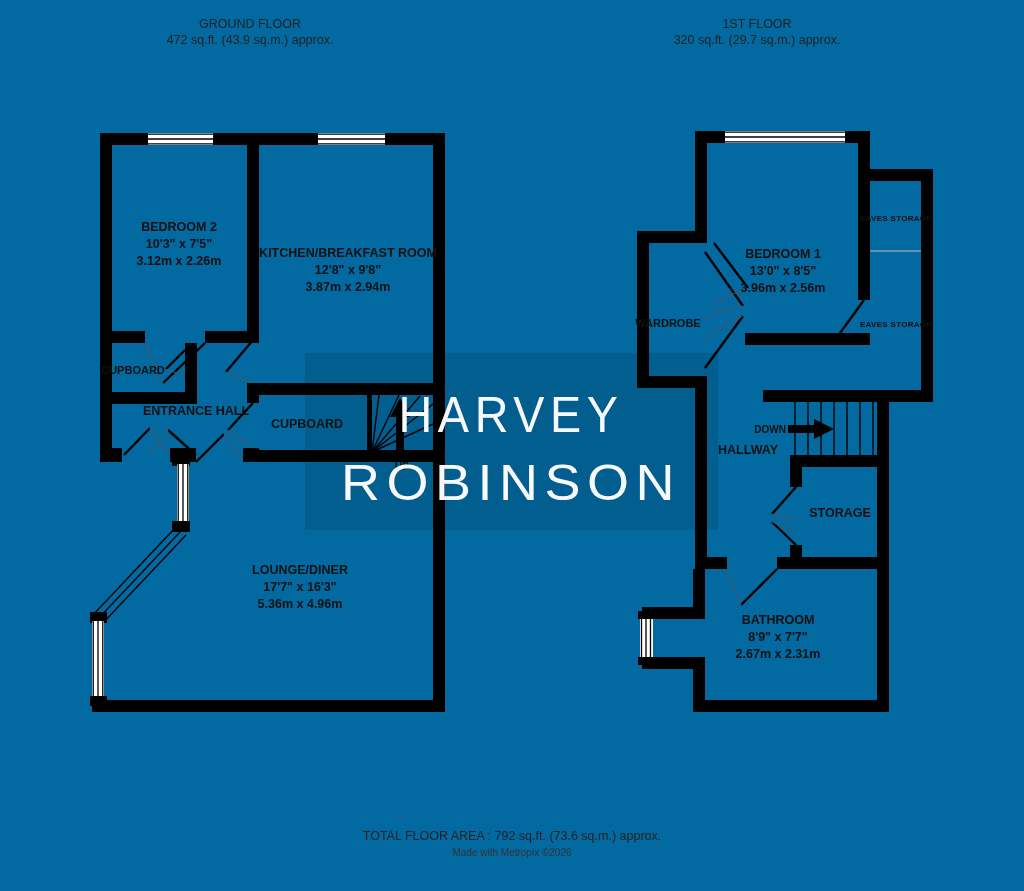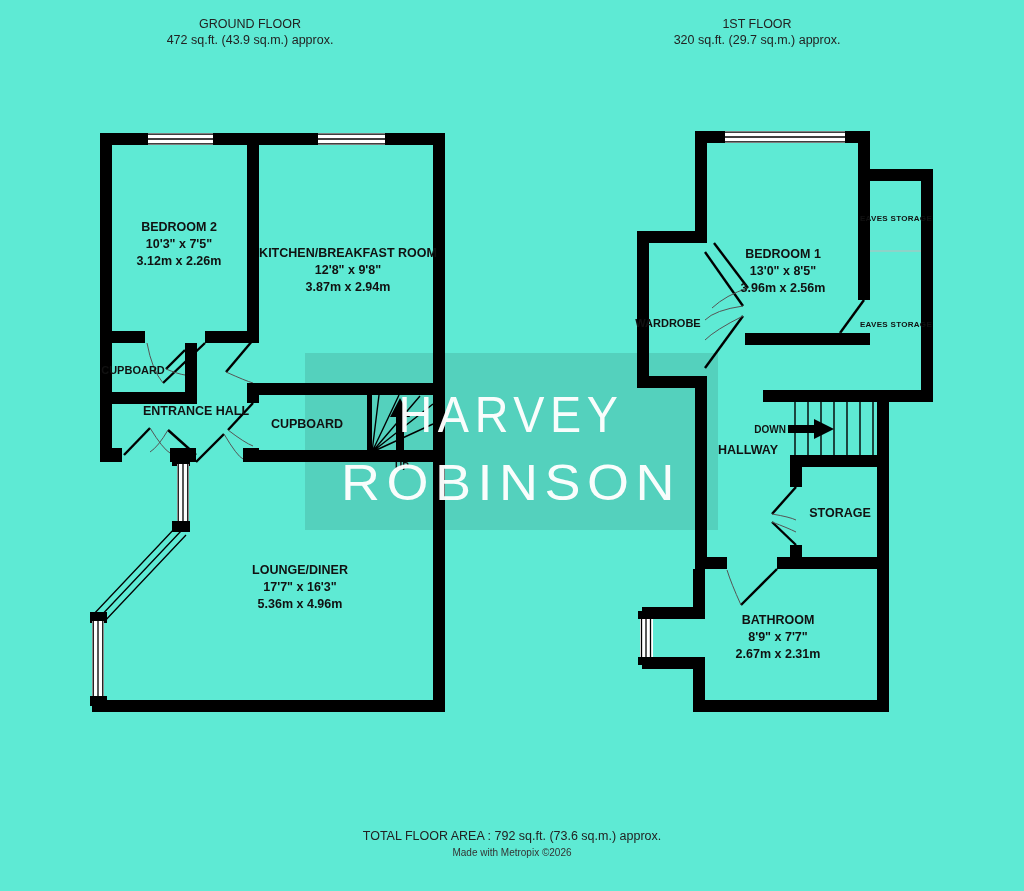--- a/index.html
+++ b/index.html
@@ -1,16 +1,16 @@
 <!DOCTYPE html>
 <html><head>
 <meta charset="utf-8">
 <style>
   html,body{margin:0;padding:0;background:#fff;}
-  .page{position:relative;width:1024px;height:891px;background:#5eead4;overflow:hidden;
+  .page{position:relative;width:1024px;height:891px;background:#0369a1;overflow:hidden;
         font-family:"Liberation Sans",sans-serif;}
   svg{display:block}
   .room-name{font-family:"Liberation Sans",sans-serif;font-weight:bold;font-size:12.5px;fill:#111;}
   .room-dim{font-family:"Liberation Sans",sans-serif;font-weight:bold;font-size:12.5px;fill:#111;}
   .small-label{font-family:"Liberation Sans",sans-serif;font-weight:bold;font-size:11px;fill:#111;}
   .tiny-label{font-family:"Liberation Sans",sans-serif;font-weight:bold;font-size:8px;fill:#111;letter-spacing:.3px;}
   .stair-label{font-family:"Liberation Sans",sans-serif;font-weight:bold;font-size:10px;fill:#111;}
   .header-label{font-family:"Liberation Sans",sans-serif;font-size:12.5px;fill:#222;}
   .footer-label{font-family:"Liberation Sans",sans-serif;font-size:12.5px;fill:#222;}
   .credit-label{font-family:"Liberation Sans",sans-serif;font-size:10px;fill:#333;}

